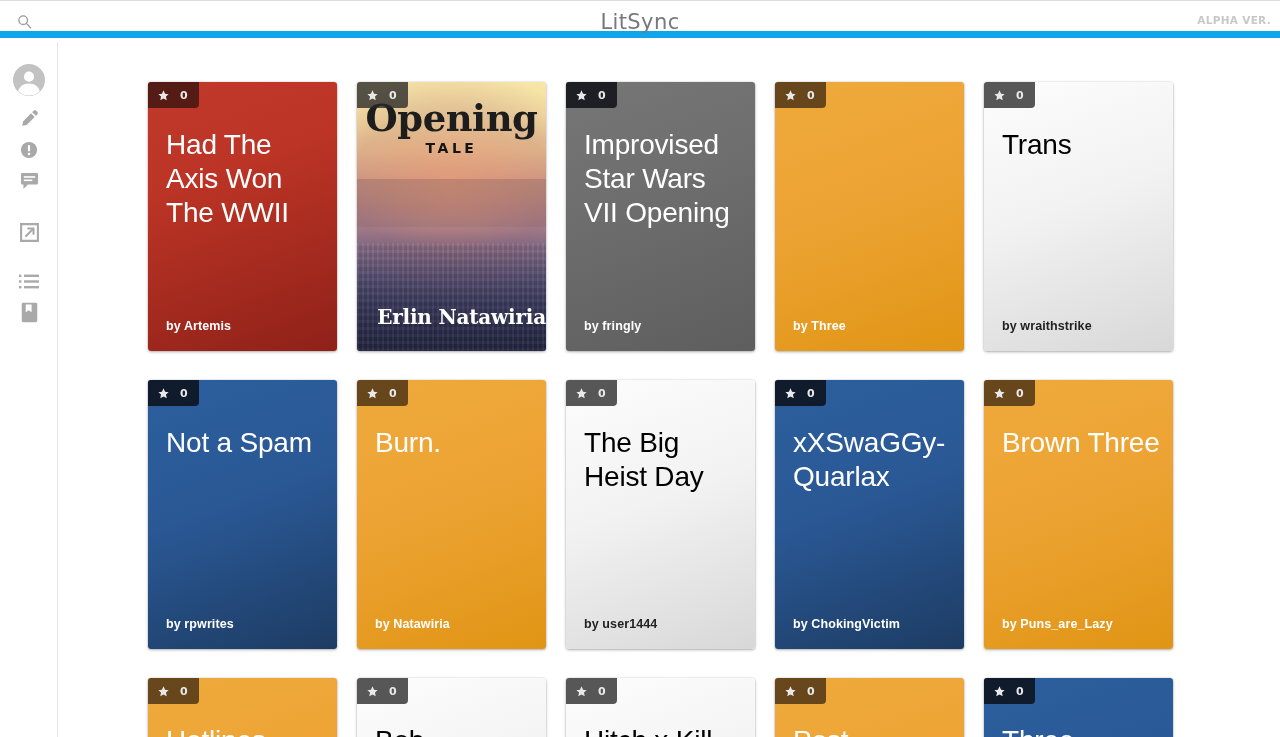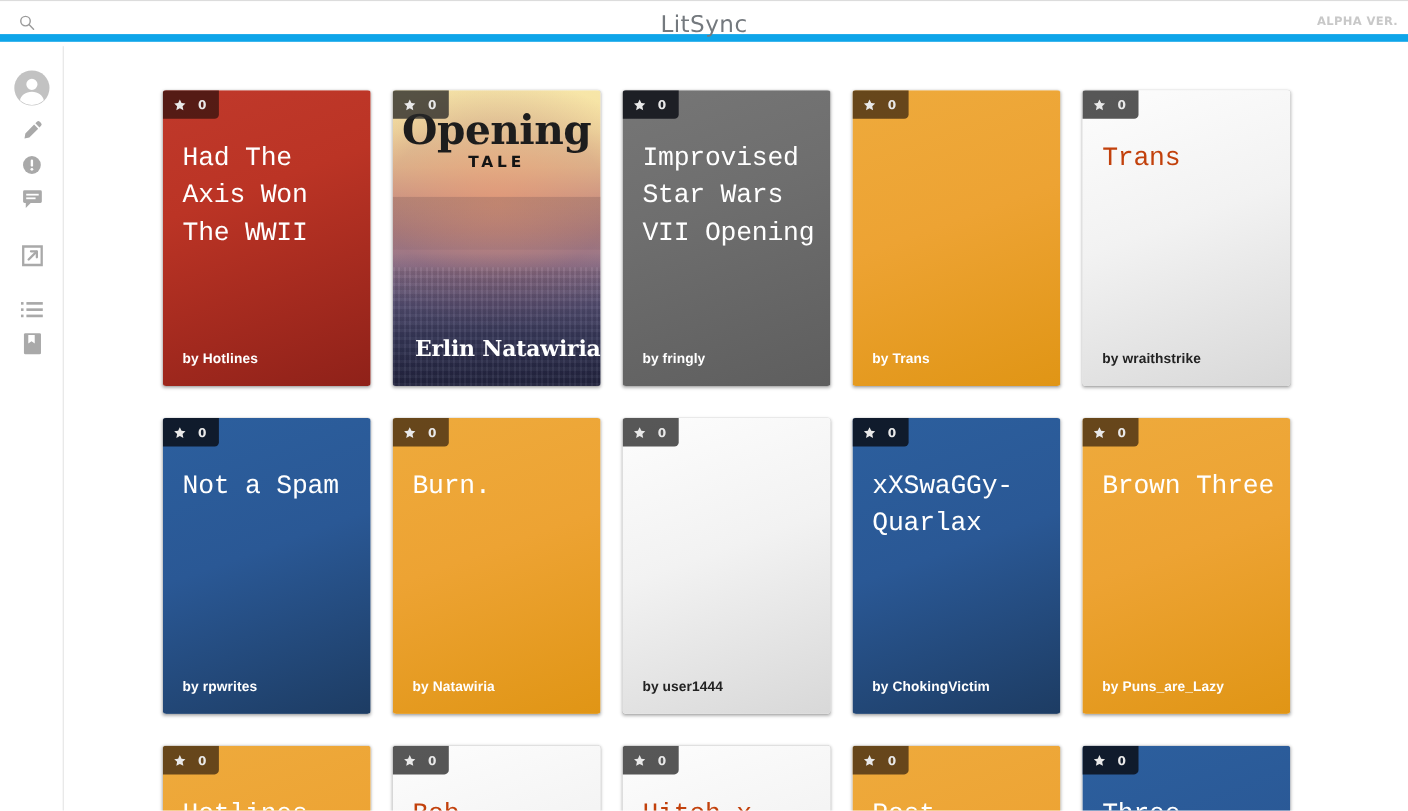--- a/index.html
+++ b/index.html
@@ -138,30 +138,30 @@
     z-index: 3;
     cursor: pointer;
   }
   .badge-dark   { background: rgba(20,10,8,0.62); }
   .badge-neutral{ background: rgba(40,40,40,0.78); }
   .badge-black  { background: rgba(10,12,20,0.82); }
   .badge svg { display: block; }
 
   .card-title {
     position: absolute; left: 18px; right: 10px; top: 46px;
-    font-family: Liberation Mono, monospace;
-    font-size: 24px;
+    font-family: Liberation Sans, sans-serif;
+    font-size: 28px;
     line-height: 34px;
     font-weight: 400;
     letter-spacing: -0.2px;
     color: #ffffff;
     z-index: 2;
     word-wrap: break-word;
   }
-  .card-title.dark { color: #c2410c; }
+  .card-title.dark { color: #000000; }
 
   .card-author {
     position: absolute; left: 18px; right: 10px; bottom: 18px;
     font-family: "Liberation Sans", sans-serif;
     font-size: 12.5px;
     font-weight: 700;
     letter-spacing: 0.1px;
     color: #ffffff;
     z-index: 2;
   }
@@ -296,21 +296,21 @@
         <div class="card-bg bg-red"></div>
         <div class="badge badge-dark">
           <span>
             <svg width="11" height="11" viewBox="0 0 12 12" fill="currentColor">
               <path d="M6 0.4l1.7 3.6 3.9.5-2.9 2.7.8 3.9L6 9.2 2.5 11.1l.8-3.9L.4 4.5l3.9-.5z"></path>
             </svg>
           </span>
           <span>0</span>
         </div>
         <div class="card-title">Had The Axis Won The WWII</div>
-        <div class="card-author">by Hotlines</div>
+        <div class="card-author">by Artemis</div>
       </div>
       <div class="card">
         <div class="card-bg bg-photo">
           <div class="photo-band band-ridge"></div>
           <div class="photo-band band-city"></div>
         </div>
         <div class="badge badge-neutral">
           <span>
             <svg width="11" height="11" viewBox="0 0 12 12" fill="currentColor">
               <path d="M6 0.4l1.7 3.6 3.9.5-2.9 2.7.8 3.9L6 9.2 2.5 11.1l.8-3.9L.4 4.5l3.9-.5z"></path>
@@ -338,21 +338,21 @@
       <div class="card">
         <div class="card-bg bg-orange"></div>
         <div class="badge badge-dark">
           <span>
             <svg width="11" height="11" viewBox="0 0 12 12" fill="currentColor">
               <path d="M6 0.4l1.7 3.6 3.9.5-2.9 2.7.8 3.9L6 9.2 2.5 11.1l.8-3.9L.4 4.5l3.9-.5z"></path>
             </svg>
           </span>
           <span>0</span>
         </div>
-        <div class="card-author">by Trans</div>
+        <div class="card-author">by Three</div>
       </div>
       <div class="card">
         <div class="card-bg bg-white"></div>
         <div class="badge badge-neutral">
           <span>
             <svg width="11" height="11" viewBox="0 0 12 12" fill="currentColor">
               <path d="M6 0.4l1.7 3.6 3.9.5-2.9 2.7.8 3.9L6 9.2 2.5 11.1l.8-3.9L.4 4.5l3.9-.5z"></path>
             </svg>
           </span>
           <span>0</span>
@@ -389,20 +389,21 @@
       <div class="card">
         <div class="card-bg bg-white"></div>
         <div class="badge badge-neutral">
           <span>
             <svg width="11" height="11" viewBox="0 0 12 12" fill="currentColor">
               <path d="M6 0.4l1.7 3.6 3.9.5-2.9 2.7.8 3.9L6 9.2 2.5 11.1l.8-3.9L.4 4.5l3.9-.5z"></path>
             </svg>
           </span>
           <span>0</span>
         </div>
+        <div class="card-title dark">The Big Heist Day</div>
         <div class="card-author dark">by user1444</div>
       </div>
       <div class="card">
         <div class="card-bg bg-blue"></div>
         <div class="badge badge-black">
           <span>
             <svg width="11" height="11" viewBox="0 0 12 12" fill="currentColor">
               <path d="M6 0.4l1.7 3.6 3.9.5-2.9 2.7.8 3.9L6 9.2 2.5 11.1l.8-3.9L.4 4.5l3.9-.5z"></path>
             </svg>
           </span>

